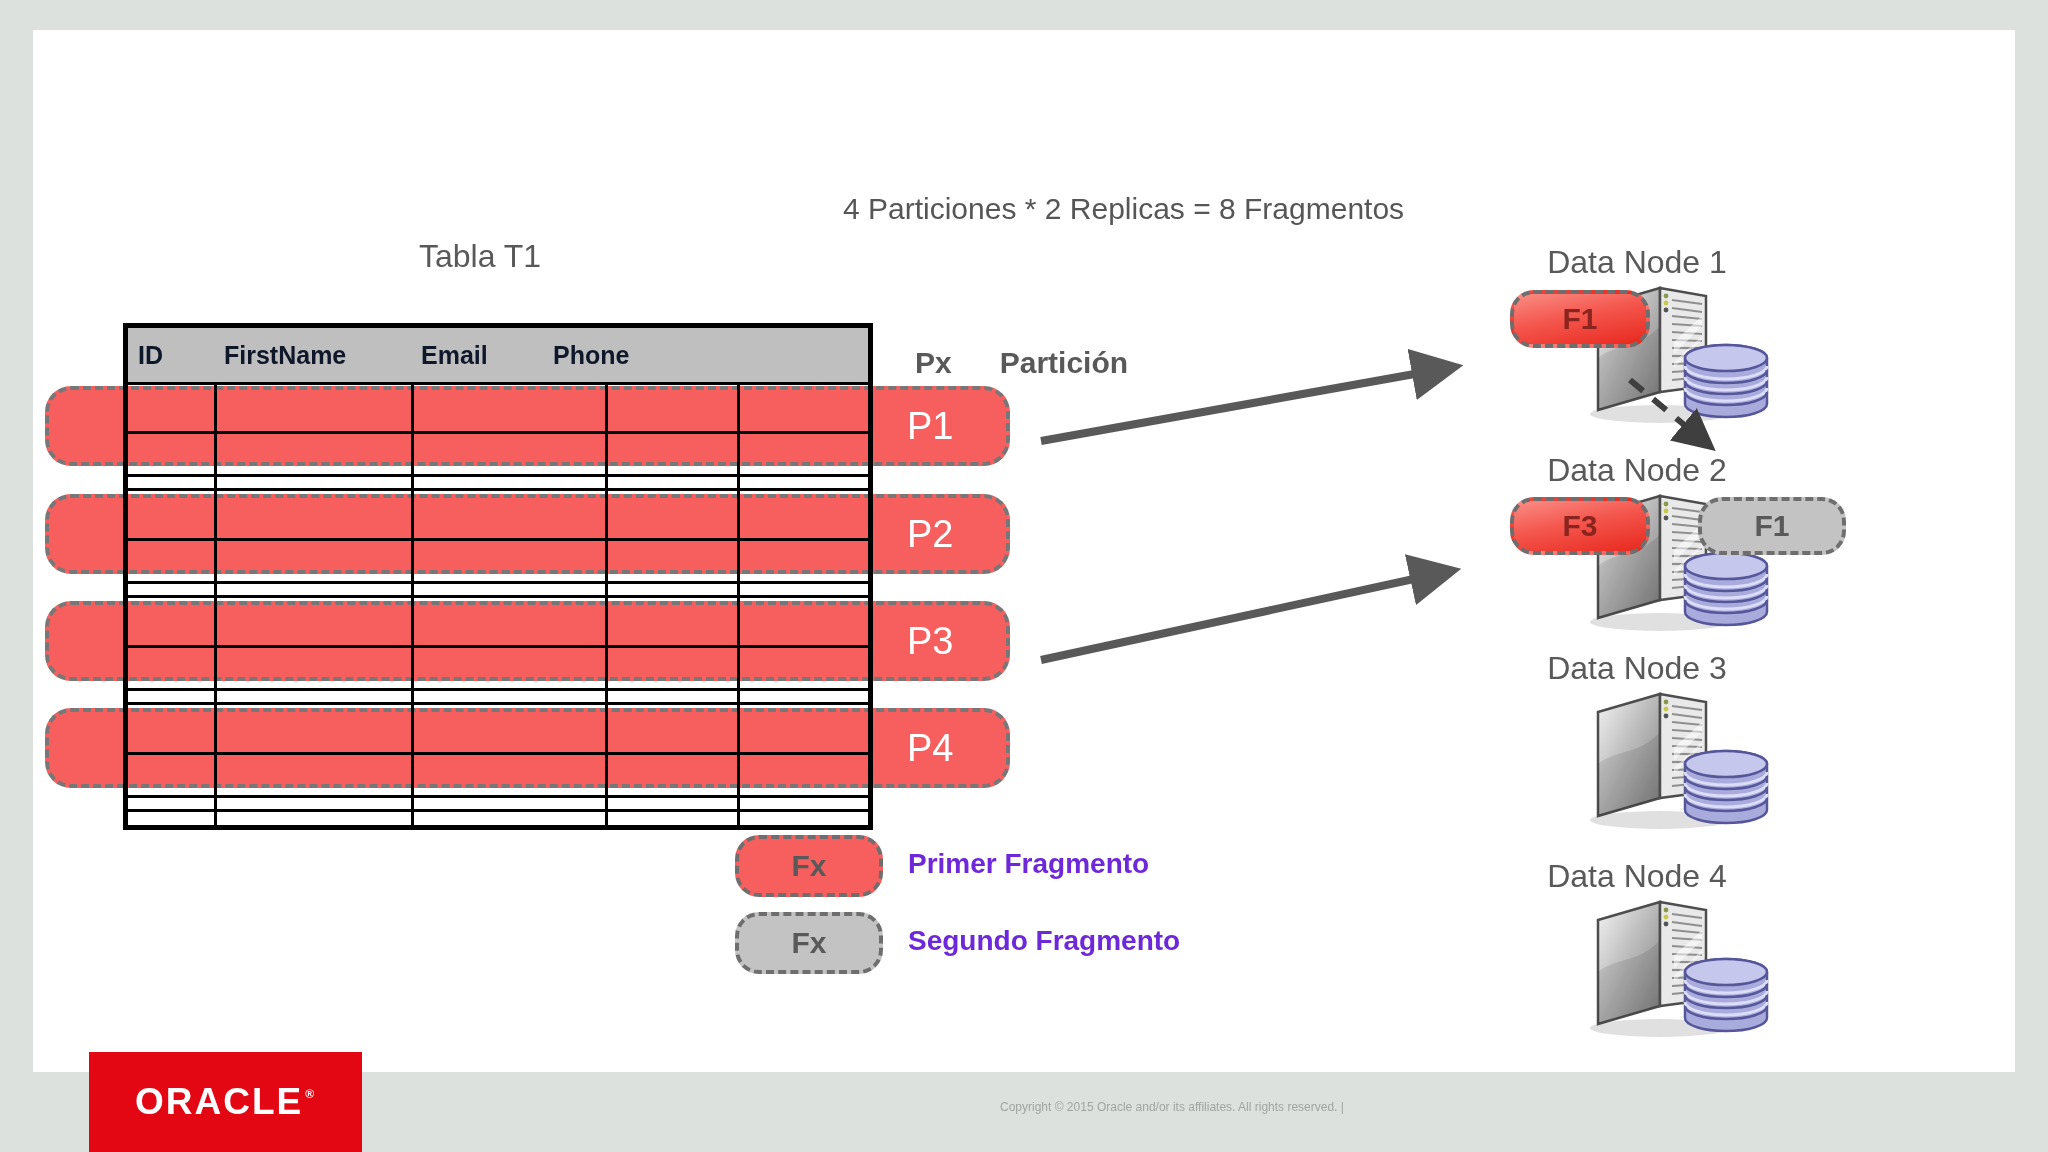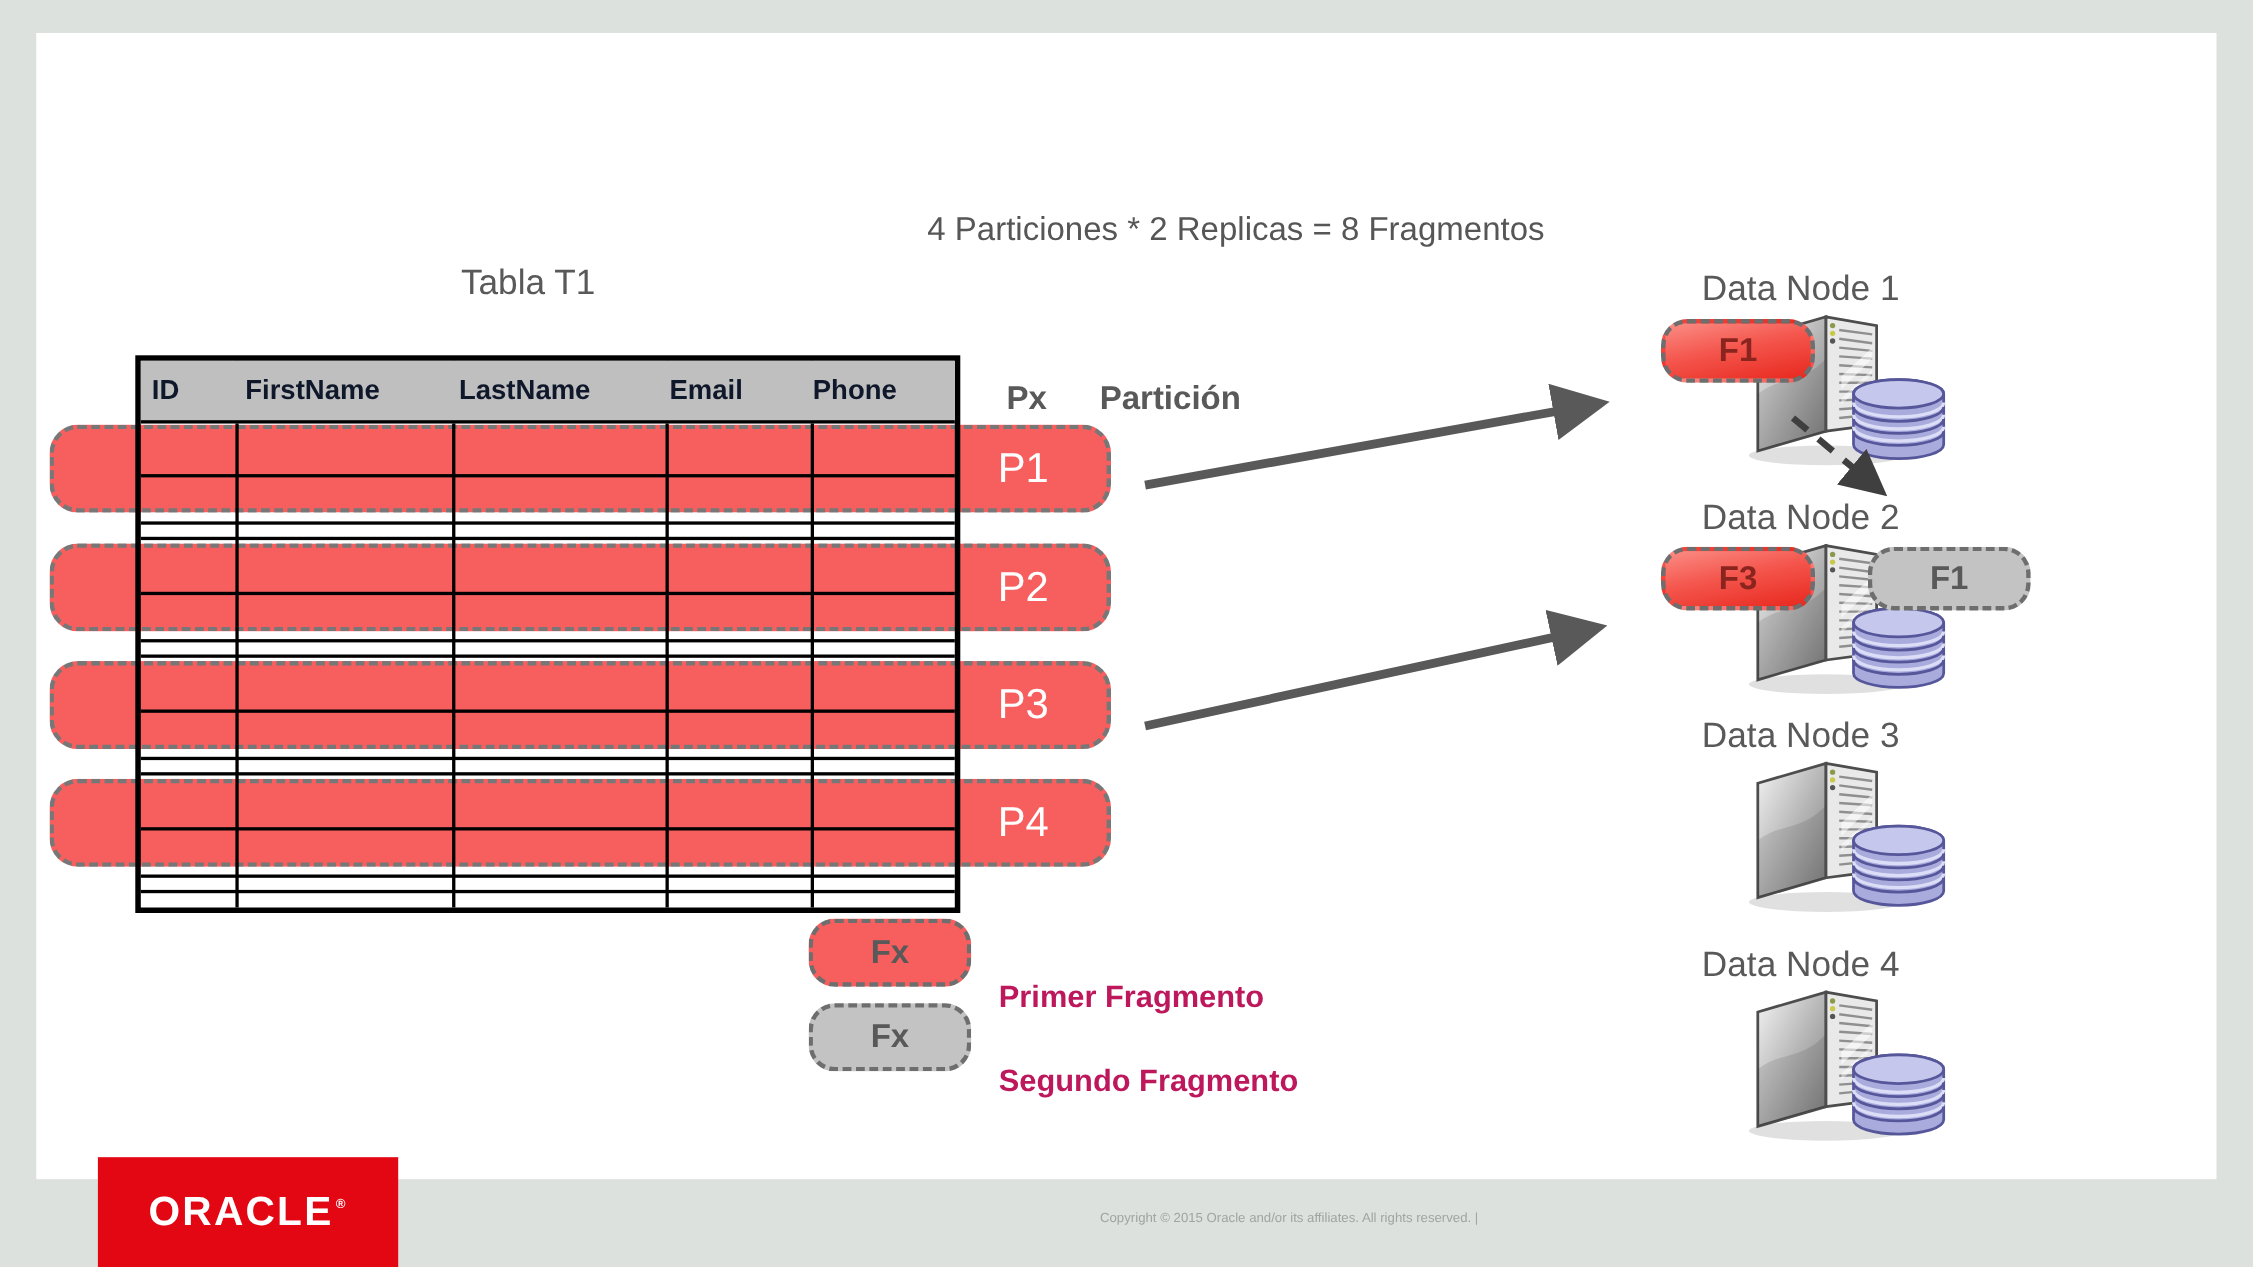--- a/index.html
+++ b/index.html
@@ -31,21 +31,21 @@
   .node-label{position:absolute;width:300px;text-align:center;font-size:32px;color:#595959;white-space:nowrap;z-index:4;}
   .node-icon{position:absolute;width:190px;height:150px;z-index:4;}
   .badge{position:absolute;box-sizing:border-box;border:4px dashed #6e6e6e;border-radius:24px;z-index:5;
          display:flex;align-items:center;justify-content:center;font-size:30px;font-weight:bold;}
   .badge.red{background:linear-gradient(168deg,#fa8d85 0%,#f4564d 45%,#e8281e 100%);color:#8a241e;}
   .badge.gray{background:#c3c3c3;color:#595959;}
   .badge.flat-red{background:#f75f5f;color:#595959;}
 
   
   .pkey{position:absolute;left:915px;top:346px;display:flex;gap:48px;font-size:30px;font-weight:bold;color:#595959;z-index:4;}
-  .legend-label{position:absolute;left:908px;font-size:28px;font-weight:bold;color:#be185d;white-space:nowrap;z-index:4;margin-top:42px;}
+  .legend-label{position:absolute;left:908px;font-size:28px;font-weight:bold;color:#6d28d9;white-space:nowrap;z-index:4;}
 
   
   .oracle-logo{position:absolute;left:89px;top:1052px;width:273px;height:100px;background:#e30613;z-index:7;
                display:flex;align-items:center;justify-content:center;color:#fff;font-size:37px;font-weight:bold;letter-spacing:2px;}
   .oracle-logo sup{font-size:12px;margin-left:2px;transform:translateY(-8px);}
   .copyright{position:absolute;left:1000px;top:1100px;font-size:12px;color:#9fa5a2;white-space:nowrap;text-align:right;}
 </style>
 </head>
 <body>
 
@@ -65,21 +65,20 @@
     <span class="plabel">P3</span>
   </div>
   <div class="pband" style="top:708px">
     <span class="plabel">P4</span>
   </div>
 
   <div class="tgrid">
     <div class="thead">
       <div class="hcell" style="width:86px">ID</div>
       <div class="hcell" style="width:197px">FirstName</div>
-      <div class="hcell" style="width:194px">LastName</div>
       <div class="hcell" style="width:132px">Email</div>
       <div class="hcell" style="width:141px">Phone</div>
     </div>
     <div class="vline" style="left:86px"></div>
     <div class="vline" style="left:283px"></div>
     <div class="vline" style="left:477px"></div>
     <div class="vline" style="left:609px"></div>
     <div class="hline" style="top:103px"></div>
     <div class="hline" style="top:146px"></div>
     <div class="hline" style="top:160px"></div>

